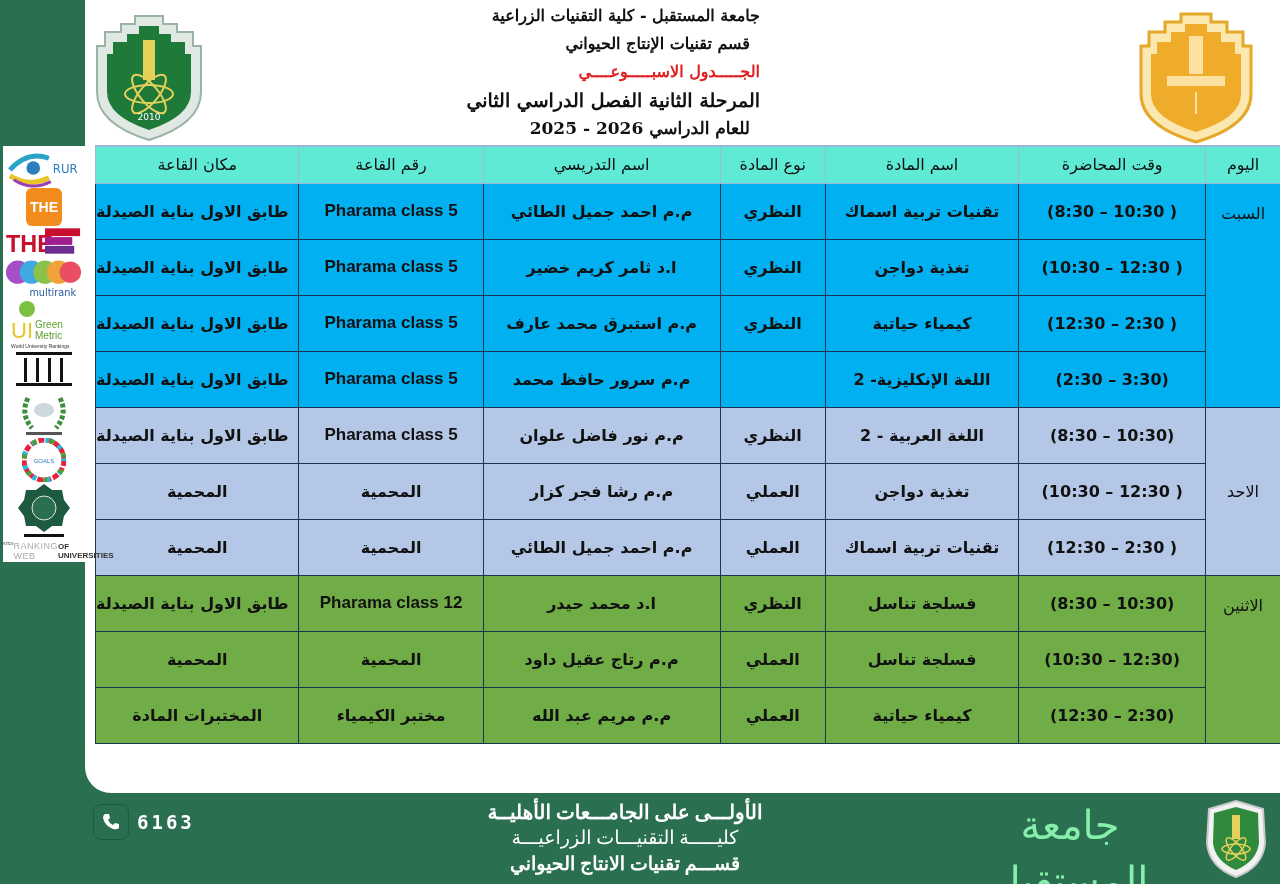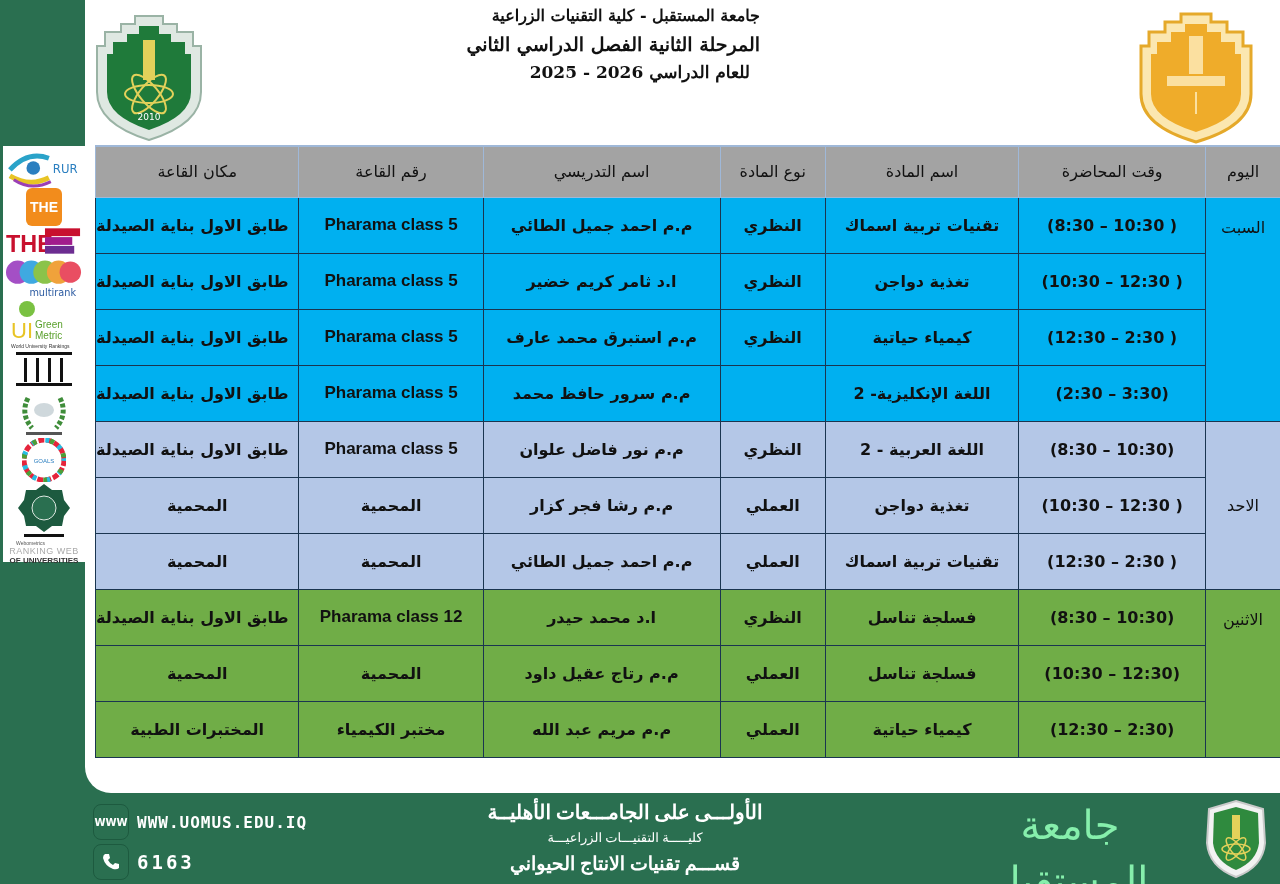--- a/index.html
+++ b/index.html
@@ -42,21 +42,21 @@
   table.sched {
     position: absolute; left: 10px; top: 145px;
     width: 1186px; border-collapse: collapse; direction: rtl;
     font-family: "DejaVu Sans", sans-serif;
   }
   table.sched th, table.sched td {
     border: 1px solid #1a3550; text-align: center; vertical-align: middle;
     font-size: 16px; color: #111; font-weight: bold; white-space: nowrap; overflow: hidden;
   }
   table.sched th {
-    background: #a3a3a3; color: #111; font-weight: normal; font-size: 16px; height: 51px;
+    background: #5eead4; color: #111; font-weight: normal; font-size: 16px; height: 37px;
     border-top: 2px solid #1a3550;
     border-color: #9fb8d8;
     margin-top: 36px;
   }
   table.sched td { height: 56px; }
   tr.sat td { background: #00b0f0; }
   tr.sun td { background: #b4c7e7; }
   tr.mon td { background: #70ad47; }
   td.day { font-weight: normal !important; vertical-align: top !important; padding-top: 20px; }
   td.room-en { font-family: "Liberation Sans", sans-serif; font-size: 17px !important; }
@@ -75,21 +75,21 @@
   .ctext {
     margin-left: 8px; color: #fff; font-family: "DejaVu Sans Mono", monospace;
     font-weight: bold; font-size: 16px; letter-spacing: 1px;
   }
   .ftext {
     position: absolute; left: 330px; top: 6px; width: 420px; text-align: center; direction: rtl;
     color: #fff; font-weight: bold;
   }
   .ftext div { line-height: 26px; font-family: Liberation Serif, serif; }
   .f1 { font-size: 20px; letter-spacing: 1px; }
-  .f2 { font-size: 13px; font-weight: normal; letter-spacing: 2px; }
+  .f2 { font-size: 19px; font-weight: normal; letter-spacing: 2px; }
   .f3 { font-size: 19px; }
   .brand { position: absolute; left: 855px; top: 4px; width: 260px; height: 84px; color: #86efac; text-align: center; }
   .brand-ar { font-family: "DejaVu Serif", serif; font-size: 40px; line-height: 56px; direction: rtl; }
   .brand-logo { position: absolute; left: 1118px; top: 6px; width: 66px; height: 80px; }
 </style>
 </head>
 <body>
 
 <div class="page">
 
@@ -99,20 +99,22 @@
       <path d="M56 14 L66 14 L66 22 L78 22 L78 30 L92 30 L92 42 L98 42 L98 80 Q98 104 56 118 Q14 104 14 80 L14 42 L20 42 L20 30 L34 30 L34 22 L46 22 L46 14 Z" fill="#1f7a3a"></path>
       <rect x="50" y="28" width="12" height="40" fill="#e3d15a"></rect>
       <ellipse cx="56" cy="82" rx="24" ry="9" fill="none" stroke="#e3d15a" stroke-width="2"></ellipse>
       <ellipse cx="56" cy="82" rx="24" ry="9" fill="none" stroke="#e3d15a" stroke-width="2" transform="rotate(50 56 82)"></ellipse>
       <ellipse cx="56" cy="82" rx="24" ry="9" fill="none" stroke="#e3d15a" stroke-width="2" transform="rotate(-50 56 82)"></ellipse>
       <text x="56" y="108" font-size="9" fill="#fff" text-anchor="middle">2010</text>
     </svg>
 
     <div class="htext">
       <div class="h1">جامعة المستقبل - كلية التقنيات الزراعية</div>
+      <div class="h2">قسم تقنيات الإنتاج الحيواني</div>
+      <div class="h3">الجـــــدول الاسبـــــوعــــي</div>
       <div class="h4">المرحلة الثانية الفصل الدراسي الثاني</div>
       <div class="h5">للعام الدراسي 2026 - 2025</div>
     </div>
 
     <svg class="logo-right" viewBox="0 0 122 135">
       <path d="M61 4 L76 4 L76 12 L92 12 L92 22 L108 22 L108 36 L116 36 L116 84 Q116 116 61 132 Q6 116 6 84 L6 36 L14 36 L14 22 L30 22 L30 12 L46 12 L46 4 Z" fill="#fbe7b0" stroke="#e5a92a" stroke-width="3"></path>
       <path d="M61 14 L72 14 L72 22 L86 22 L86 32 L100 32 L100 44 L106 44 L106 84 Q106 108 61 122 Q16 108 16 84 L16 44 L22 44 L22 32 L36 32 L36 22 L50 22 L50 14 Z" fill="#efac2a"></path>
       <rect x="54" y="26" width="14" height="38" fill="#fbe0a0"></rect>
       <rect x="32" y="66" width="58" height="10" fill="#fbe0a0"></rect>
       <line x1="61" y1="82" x2="61" y2="104" stroke="#fbe0a0" stroke-width="2"></line>
@@ -218,21 +220,21 @@
         <td>م.م رتاج عقيل داود</td>
         <td>المحمية</td>
         <td>المحمية</td>
       </tr>
       <tr class="mon">
         <td>(2:30 – 12:30)</td>
         <td>كيمياء حياتية</td>
         <td>العملي</td>
         <td>م.م مريم عبد الله</td>
         <td>مختبر الكيمياء</td>
-        <td>المختبرات الطبية</td>
+        <td>المختبرات المادة</td>
       </tr>
     </tbody>
   </table>
 </div>
 
 <div class="left-strip">
   <div class="badge" style="height:50px">
     <svg width="78" height="40" viewBox="0 0 78 40">
       <path d="M4 22 Q22 2 44 10" stroke="#2aa3c9" stroke-width="5" fill="none"></path>
       <path d="M4 28 Q24 40 44 30" stroke="#e8c425" stroke-width="5" fill="none"></path>
@@ -298,33 +300,29 @@
       <text x="22" y="25" font-size="6" fill="#2b7fc0" text-anchor="middle" font-family="Liberation Sans, sans-serif">GOALS</text>
     </svg>
   </div>
   <div class="badge" style="height:64px">
     <svg width="56" height="58" viewBox="0 0 56 58">
       <polygon points="28,2 36,8 46,8 48,18 54,26 48,34 46,44 36,44 28,50 20,44 10,44 8,34 2,26 8,18 10,8 20,8" fill="#1d5a3f"></polygon>
       <circle cx="28" cy="26" r="12" fill="#2a6f50" stroke="#dfe8e2" stroke-width="1"></circle>
       <rect x="8" y="52" width="40" height="3" fill="#111"></rect>
     </svg>
   </div>
-  <div class="badge" style="height:40px;flex-direction:column">
+  <div class="badge" style="height:40px;flex-direction:row">
     <div style="font-size:5px;color:#555;font-family:'Liberation Sans',sans-serif;align-self:flex-start;padding-left:10px">Webometrics</div>
     <div style="font-size:9px;color:#aaa;font-family:'Liberation Sans',sans-serif;letter-spacing:0.5px">RANKING WEB</div>
     <div style="font-size:8px;color:#333;font-weight:bold;font-family:'Liberation Sans',sans-serif">OF UNIVERSITIES</div>
   </div>
 </div>
 
 <div class="footer">
   <div class="contact">
-    <div class="crow">
-      <div class="cicon">WWW</div>
-      <span class="ctext">WWW.UOMUS.EDU.IQ</span>
-    </div>
     <div class="crow">
       <div class="cicon">
         <svg width="20" height="20" viewBox="0 0 20 20">
             <path d="M4 2 L8 2 L9 6 L7 8 Q9 12 12 13 L14 11 L18 12 L18 16 Q16 18 12 17 Q4 14 2 6 Q2 3 4 2 Z" fill="#fff"></path>
           </svg>
       </div>
       <span class="ctext" style="font-size:19px;letter-spacing:3px">6163</span>
     </div>
   </div>
 

